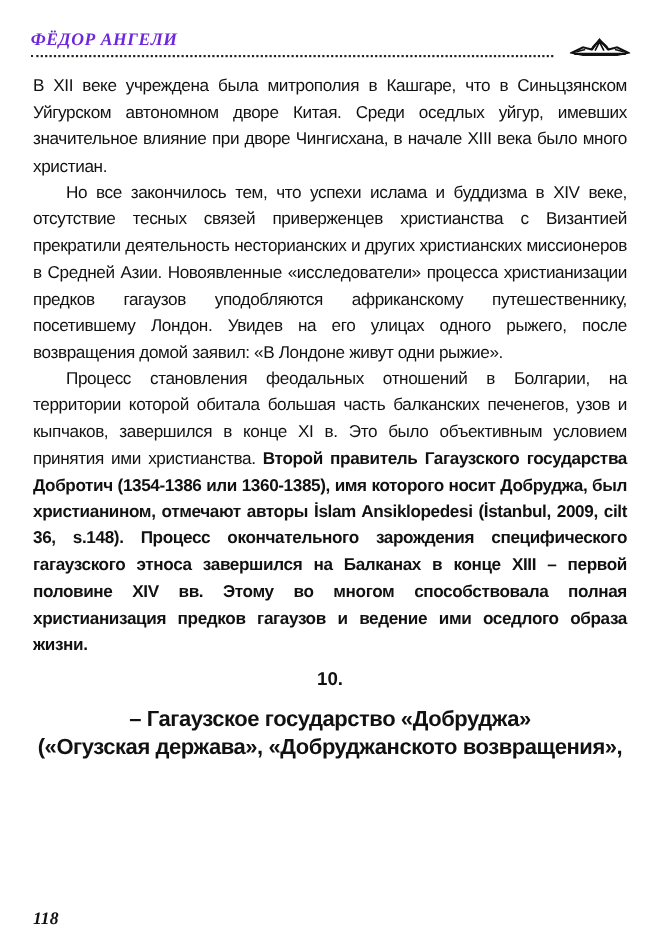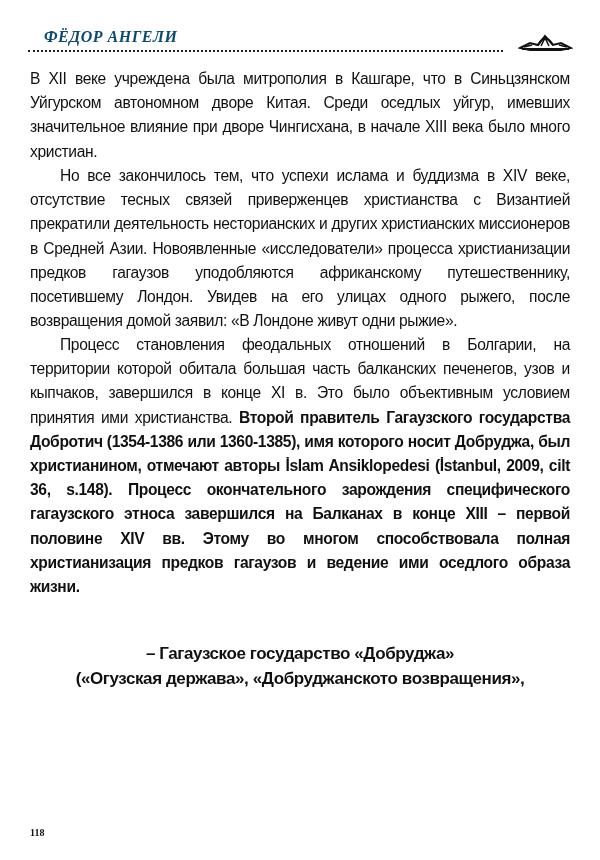--- a/index.html
+++ b/index.html
@@ -1,29 +1,29 @@
 <!DOCTYPE html>
 <html><head>
 <meta charset="utf-8">
 <style>
   html, body { margin: 0; padding: 0; background: #ffffff; }
   body { width: 600px; height: 860px; position: relative; overflow: hidden; color: #111; }
   .page { position: absolute; left: 0; top: 0; width: 600px; height: 860px; }
   .header { position: absolute; left: 28px; top: 26px; width: 545px; height: 24px; }
-  .running-title { position: absolute; left: 16px; top: 2px; font-family: "Liberation Serif", serif; font-weight: bold; font-style: italic; font-size: 16px; letter-spacing: 0.5px; color: #0c4a6e; }
+  .running-title { position: absolute; left: 0; top: 2px; font-family: "Liberation Serif", serif; font-weight: bold; font-style: italic; font-size: 16px; letter-spacing: 0.5px; color: #6d28d9; }
   .header-rule { position: absolute; left: 0; top: 24px; width: 475px; height: 0; border-top: 2px dotted #222; }
   .ornament { position: absolute; left: 490px; top: 6px; width: 55px; height: 20px; }
   .body-text { position: absolute; left: 30px; width: 540px; font-family: "Liberation Sans", sans-serif; font-size: 15.6px; line-height: 24.2px; text-align: justify; letter-spacing: -0.35px; }
   .body-text p { margin: 0; }
   .indent { text-indent: 30px; }
   .b { font-weight: bold; margin-top: 32px; }
   .chapter-num { position: absolute; left: 0; width: 600px; top: 608px; text-align: center; font-family: "Liberation Sans", sans-serif; font-weight: bold; font-size: 17px; }
-  .chapter-title { position: absolute; left: 30px; width: 540px; top: 642px; text-align: center; font-family: "Liberation Sans", sans-serif; font-weight: bold; font-size: 17px; line-height: 24.5px; letter-spacing: -0.4px; }
+  .chapter-title { position: absolute; left: 30px; width: 540px; top: 642px; text-align: center; font-family: "Liberation Sans", sans-serif; font-weight: bold; font-size: 20px; line-height: 24.5px; letter-spacing: -0.4px; }
   .chapter-title div { white-space: nowrap; }
-  .page-number { position: absolute; left: 30px; top: 827px; font-family: "Liberation Serif", serif; font-weight: bold; font-size: 10px; }
+  .page-number { position: absolute; left: 30px; top: 827px; font-family: "Liberation Serif", serif; font-style: italic; font-weight: bold; font-size: 16px; }
 </style>
 </head>
 <body>
 
 <div class="page">
 
   <div class="header">
     <div class="running-title">ФЁДОР АНГЕЛИ</div>
     <div class="header-rule"></div>
     <svg class="ornament" viewBox="0 0 55 20">
@@ -40,20 +40,21 @@
   </div>
 
   <div class="body-text" style="top:164px;">
     <p class="indent"><span>Но все закончилось тем, что успехи ислама и буддизма в XIV веке, отсутствие тесных связей приверженцев христианства с Византией прекратили деятельность несторианских и других христианских миссионеров  в Средней Азии. Новоявленные «исследователи» процесса христианизации предков гагаузов уподобляются африканскому путешественнику, посетившему Лондон. Увидев на его улицах одного рыжего, после возвращения домой заявил: «В Лондоне живут одни рыжие».</span></p>
   </div>
 
   <div class="body-text" style="top:333px;">
     <p class="indent"><span>Процесс становления феодальных отношений в Болгарии, на территории которой обитала большая часть балканских печенегов, узов и кыпчаков, завершился в конце XI в. Это было объективным условием принятия ими христианства. </span><span class="b">Второй правитель Гагаузского государства Добротич (1354-1386 или 1360-1385), имя которого носит Добруджа, был христианином, отмечают авторы İslam Ansiklopedesi (İstanbul, 2009, cilt 36, s.148). Процесс окончательного зарождения специфического гагаузского этноса завершился на Балканах в конце XIII – первой половине XIV вв. Этому во многом способствовала полная христианизация предков гагаузов и ведение ими оседлого образа жизни.</span></p>
   </div>
 
+  <div class="chapter-num">10.</div>
 
   <div class="chapter-title">
     <div>– Гагаузское государство «Добруджа»</div>
     <div>(«Огузская держава», «Добруджанското возвращения»,</div>
   </div>
 
 
   <div class="page-number">118</div>
 </div>
 

